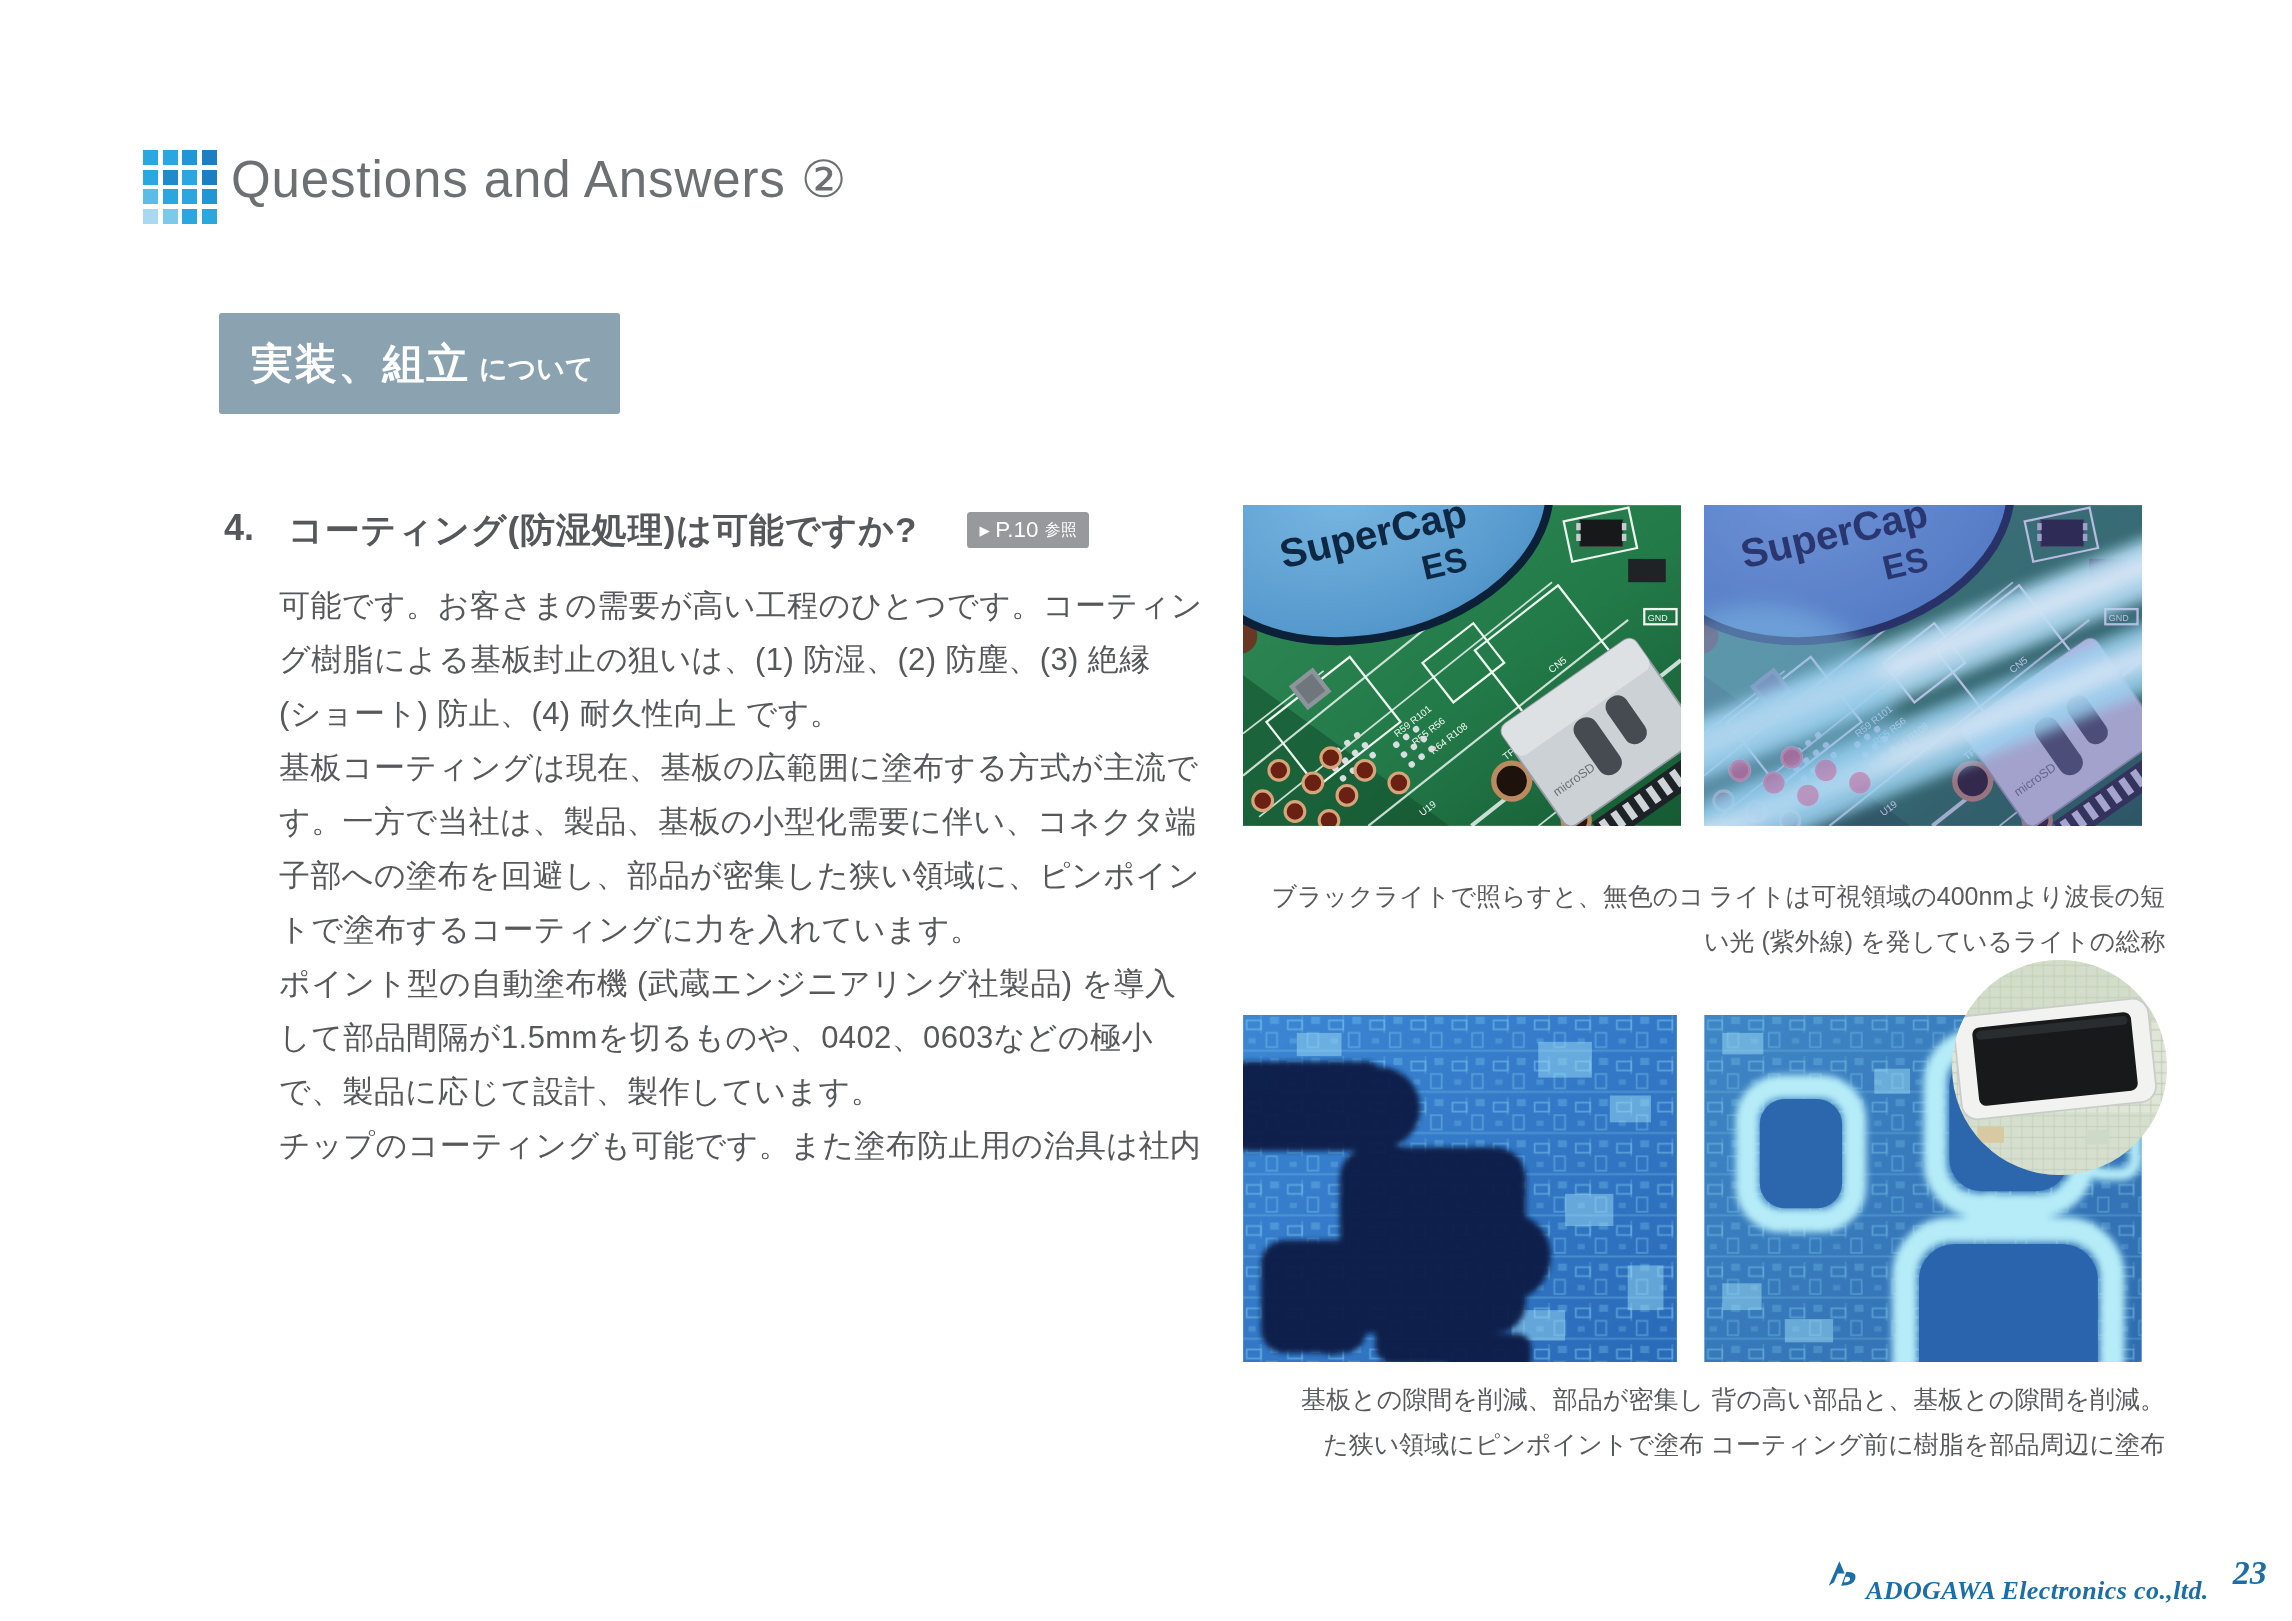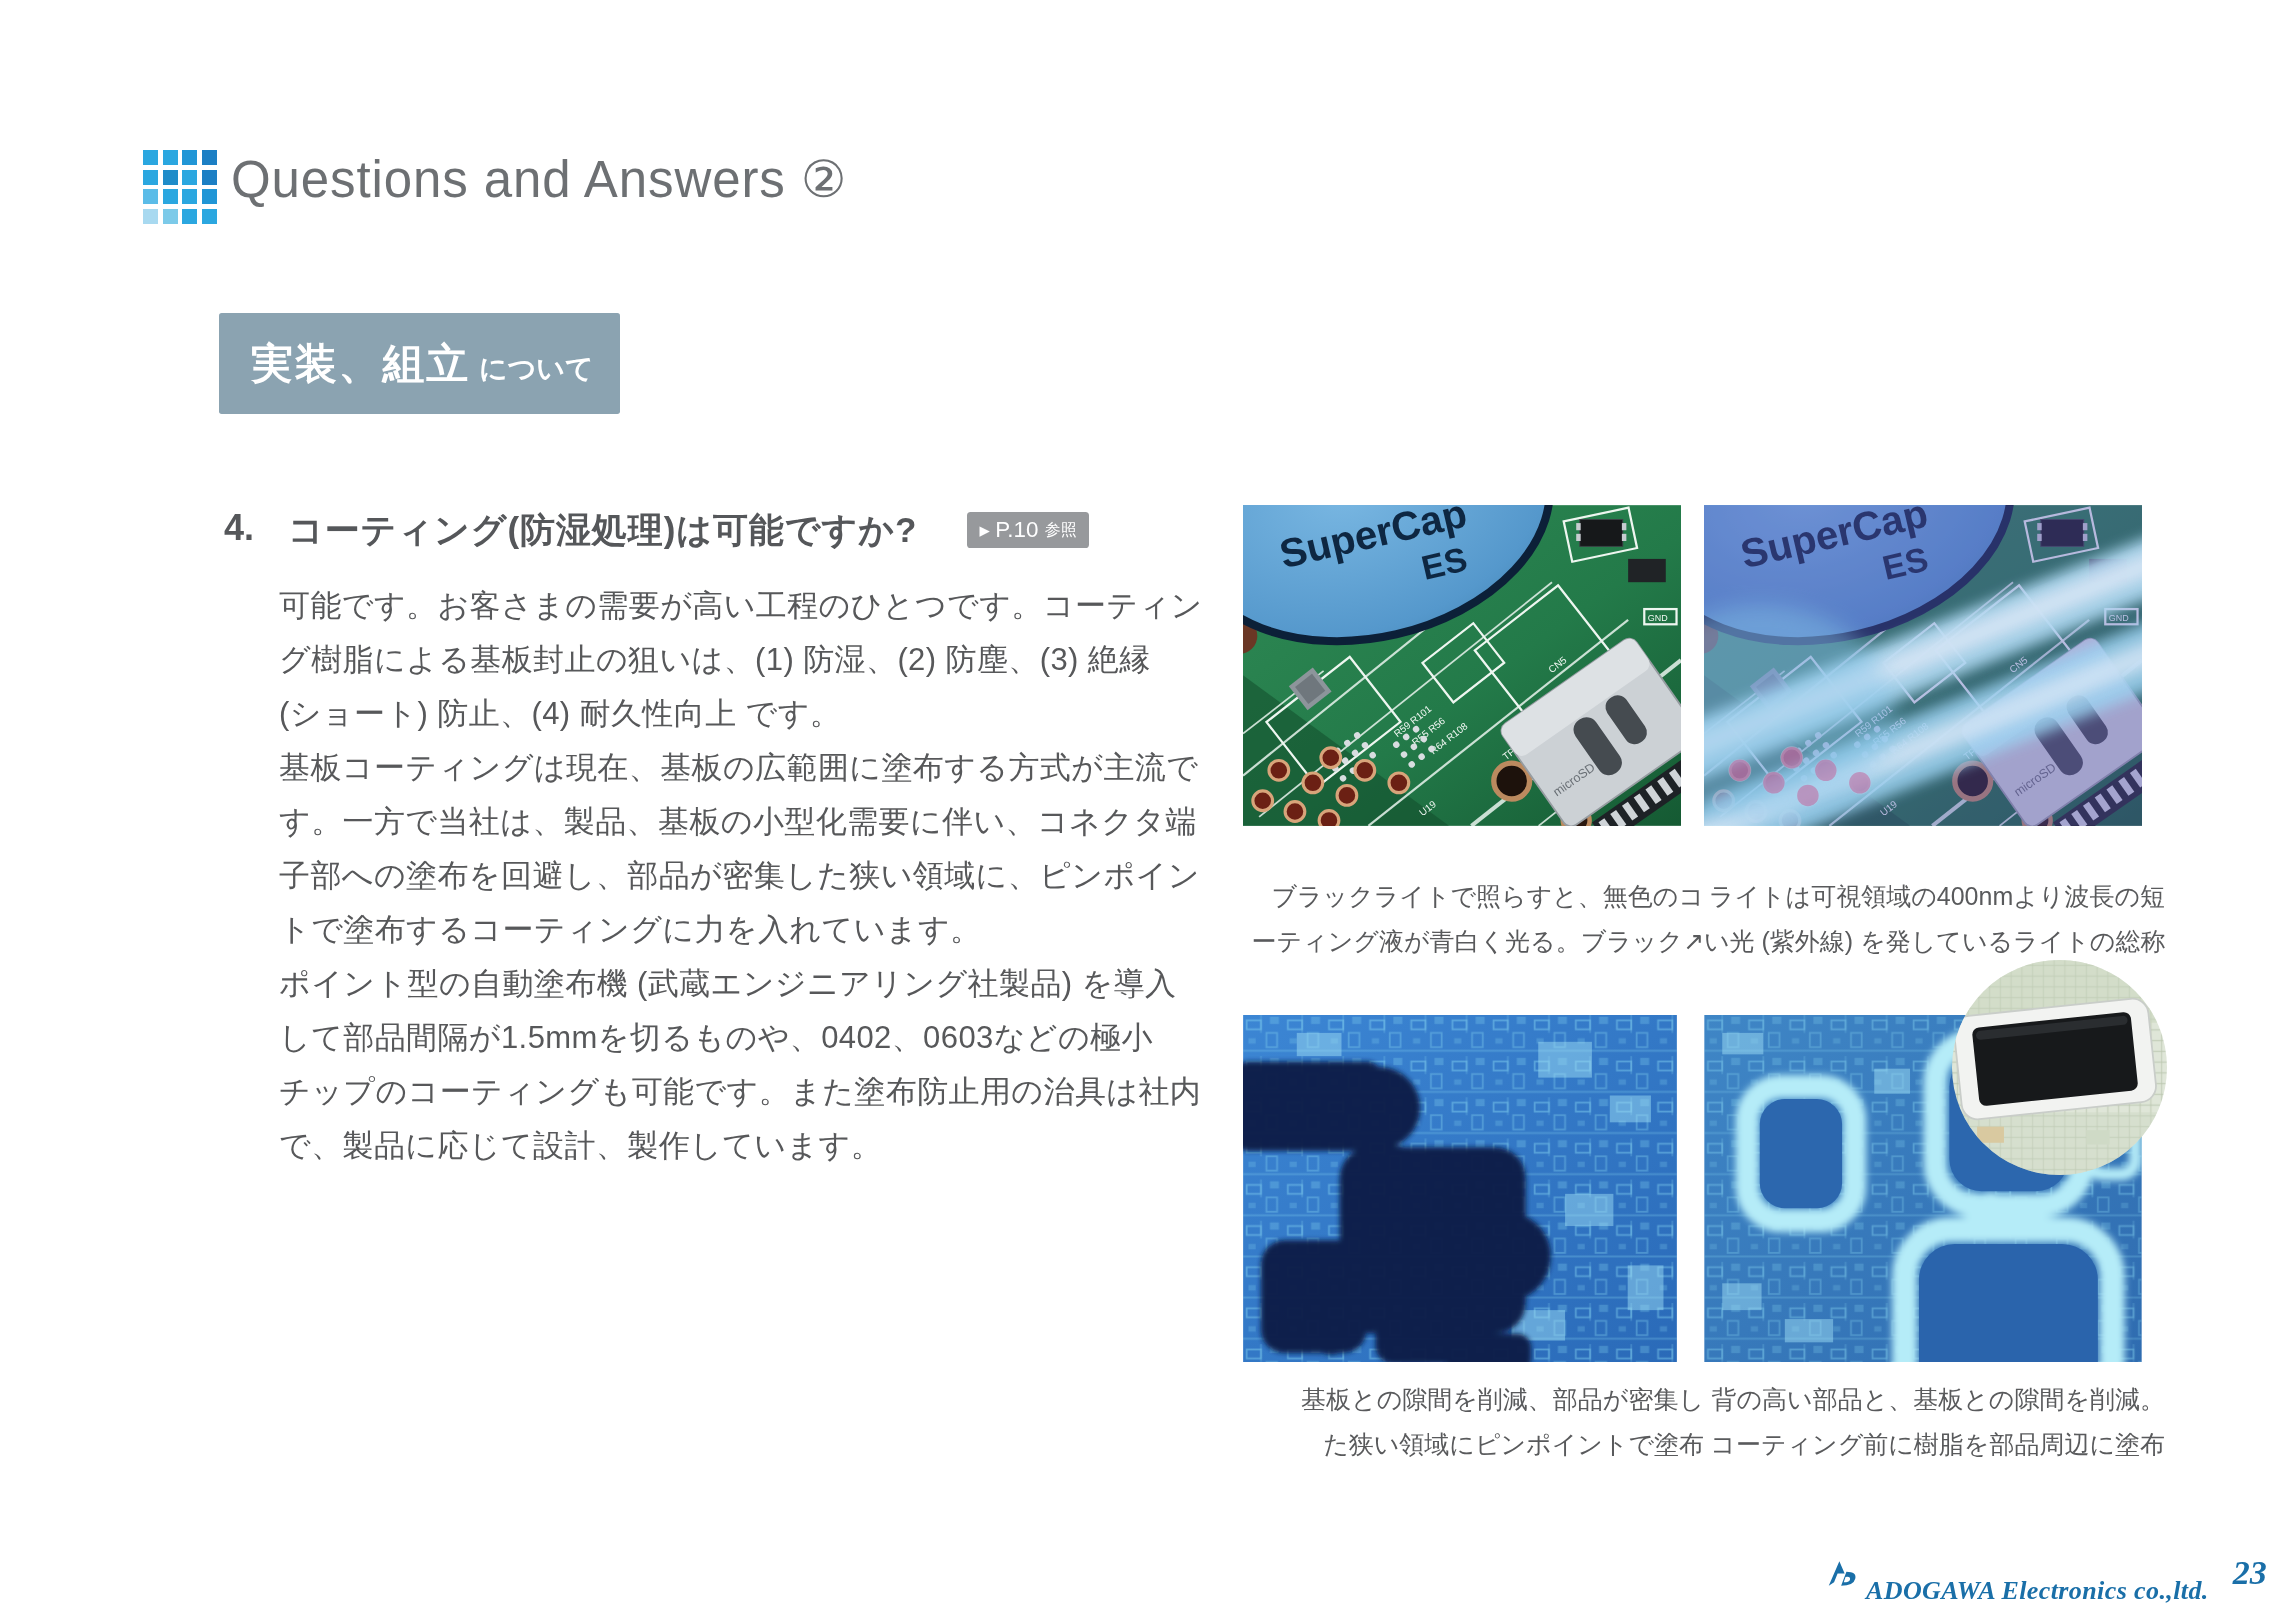--- a/index.html
+++ b/index.html
@@ -237,22 +237,22 @@
   <div class="answer">
     <div>可能です。お客さまの需要が高い工程のひとつです。コーティン</div>
     <div>グ樹脂による基板封止の狙いは、(1) 防湿、(2) 防塵、(3) 絶縁</div>
     <div>(ショート) 防止、(4) 耐久性向上 です。</div>
     <div>基板コーティングは現在、基板の広範囲に塗布する方式が主流で</div>
     <div>す。一方で当社は、製品、基板の小型化需要に伴い、コネクタ端</div>
     <div>子部への塗布を回避し、部品が密集した狭い領域に、ピンポイン</div>
     <div>トで塗布するコーティングに力を入れています。</div>
     <div>ポイント型の自動塗布機 (武蔵エンジニアリング社製品) を導入</div>
     <div>して部品間隔が1.5mmを切るものや、0402、0603などの極小</div>
+    <div>で、製品に応じて設計、製作しています。</div>
     <div>チップのコーティングも可能です。また塗布防止用の治具は社内</div>
-    <div>で、製品に応じて設計、製作しています。</div>
   </div>
 
   <div class="photo" id="photo1">
     <svg viewBox="0 0 489 358">
         <use href="#pcb-scene" xlink:href="#pcb-scene"></use>
       </svg>
   </div>
 
   <div class="photo" id="photo2">
     <svg viewBox="0 0 489 358">
@@ -366,21 +366,20 @@
         <rect x="26" y="66" width="178" height="88" rx="8" fill="#17191b"></rect>
         <rect x="30" y="70" width="170" height="10" rx="5" fill="#2a2d30"></rect>
       </g>
       <rect x="28" y="186" width="30" height="18" fill="#d9c9a0"></rect>
       <rect x="150" y="190" width="26" height="16" fill="#cfdac6"></rect>
     </svg>
   </div>
 
   <div class="caption" id="cap1">
     <div>ブラックライトで照らすと、無色のコ</div>
-    <div>ーティング液が青白く光る。ブラック↗</div>
   </div>
   <div class="caption" id="cap2">
     <div>ライトは可視領域の400nmより波長の短</div>
     <div>い光 (紫外線) を発しているライトの総称</div>
   </div>
   <div class="caption" id="cap3">
     <div>基板との隙間を削減、部品が密集し</div>
     <div>た狭い領域にピンポイントで塗布</div>
   </div>
   <div class="caption" id="cap4">

